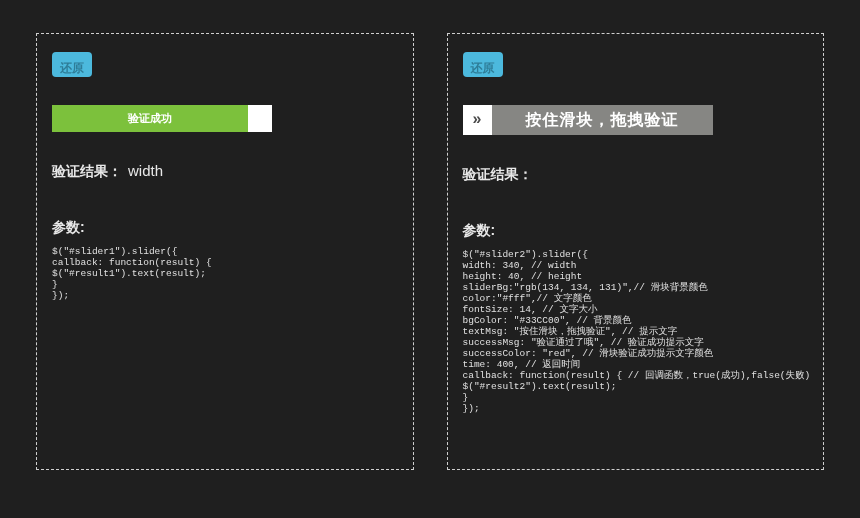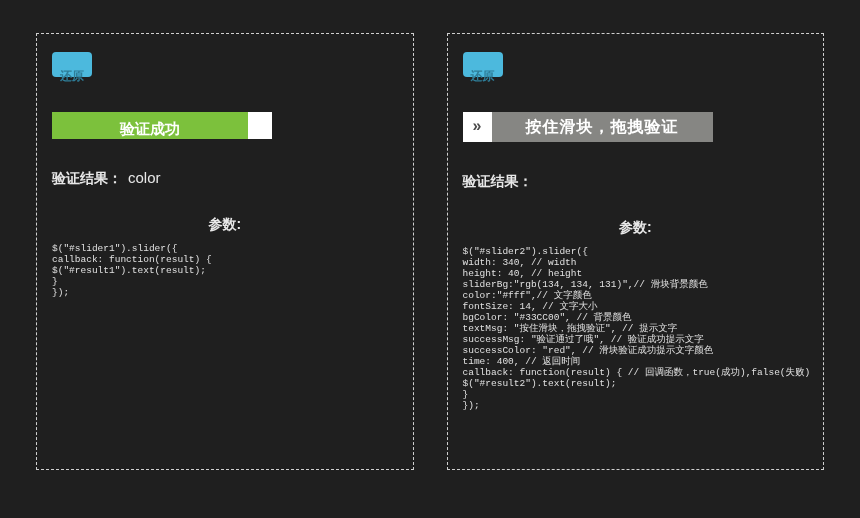--- a/index.html
+++ b/index.html
@@ -10,50 +10,50 @@
     color:var(--text-main,#e8e8e8);
   }
   .wrap{display:flex;gap:33px;padding:33px 36px;box-sizing:border-box;}
   .panel{
     width:378px;height:437px;box-sizing:border-box;
     border:1px dashed var(--panel-border,#cfcfcf);
     padding:18px 15px;overflow:hidden;
   }
   .restore-btn{
     display:inline-block;min-width:40px;height:25px;line-height:25px;
-    padding:12px 6px;box-sizing:border-box;text-align:center;
+    padding:4px 6px;box-sizing:border-box;text-align:center;
     background:var(--restore-btn-bg,#4cb9dd);
     color:var(--restore-btn-text,#2e7d98);
     font-size:12px;font-weight:bold;border:none;border-radius:4px;cursor:pointer;
   }
   .slider{display:flex;margin-top:28px;user-select:none;}
   .slider1{width:220px;height:27px;}
   .slider2{width:250px;height:30px;}
   .slider-fill{
     flex:1;background:var(--slider1-fill,#7cc13c);
-    display:flex;align-items:flex-end;justify-content:center;
-    color:var(--slider-text,#ffffff);font-size:15px;font-weight:bold;
+    display:flex;align-items:center;justify-content:center;
+    color:var(--slider-text,#ffffff);font-size:11px;font-weight:bold;
   }
   .slider-handle{
     width:24px;background:var(--handle-bg,#ffffff);
     display:flex;align-items:center;justify-content:center;cursor:grab;
   }
   .slider2 .slider-handle{width:29px;}
   .handle-arrow{
     color:var(--arrow-color,#4a4a4a);font-size:16px;line-height:1;
     font-weight:bold;transform:translateY(-1px);
   }
   .slider-track{
     flex:1;background:var(--slider2-track,#868683);
     display:flex;align-items:center;justify-content:center;
     color:var(--slider-text,#ffffff);font-size:16px;font-weight:bold;letter-spacing:1px;
   }
   .result-line{margin-top:30px;font-size:14px;font-weight:bold;}
   .result-value{font-size:15px;font-weight:normal;margin-left:6px;}
-  .params-title{margin-top:28px;font-size:14px;font-weight:bold;text-align:center;}
+  .params-title{margin-top:38px;font-size:14px;font-weight:bold;}
   .code{
     margin:9px 0 0;white-space:pre;
     font-family:"Liberation Mono","DejaVu Sans Mono",monospace;
     font-size:9.5px;line-height:11px;color:var(--code-text,#e0e0e0);
   }
 </style>
 </head>
 <body>
 
 <div class="wrap">
@@ -62,21 +62,21 @@
     <button class="restore-btn">还原</button>
 
     <div class="slider slider1">
       <div class="slider-fill">
         <span>验证成功</span>
       </div>
       <div class="slider-handle"></div>
     </div>
 
     <div class="result-line">
-      <span>验证结果：</span><span class="result-value">color</span>
+      <span>验证结果：</span><span class="result-value">width</span>
     </div>
 
     <div class="params-title">参数:</div>
 
     <pre class="code">$("#slider1").slider({
 callback: function(result) {
 $("#result1").text(result);
 }
 });</pre>
   </div>

